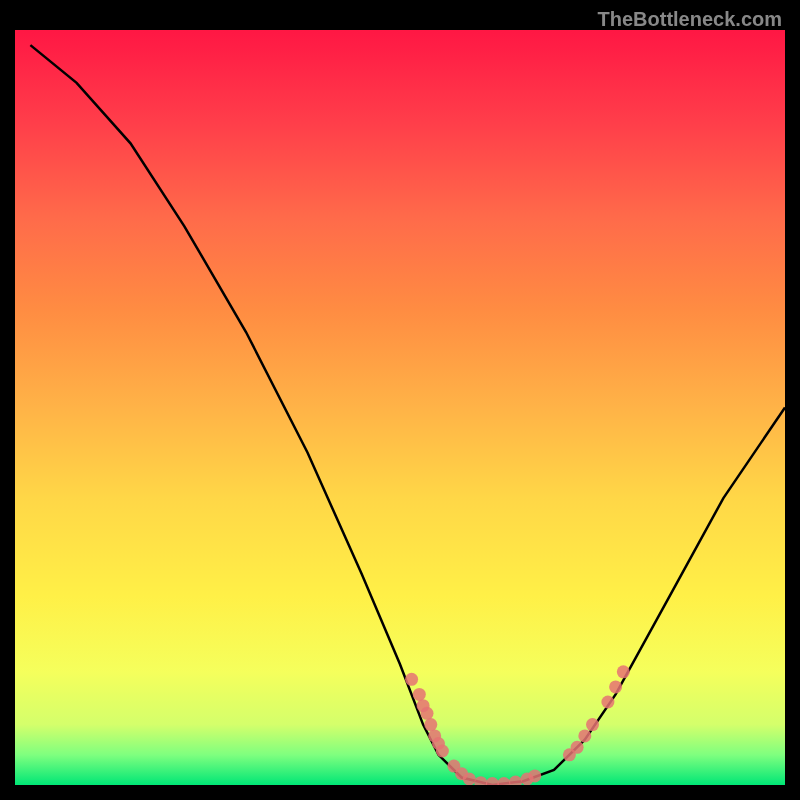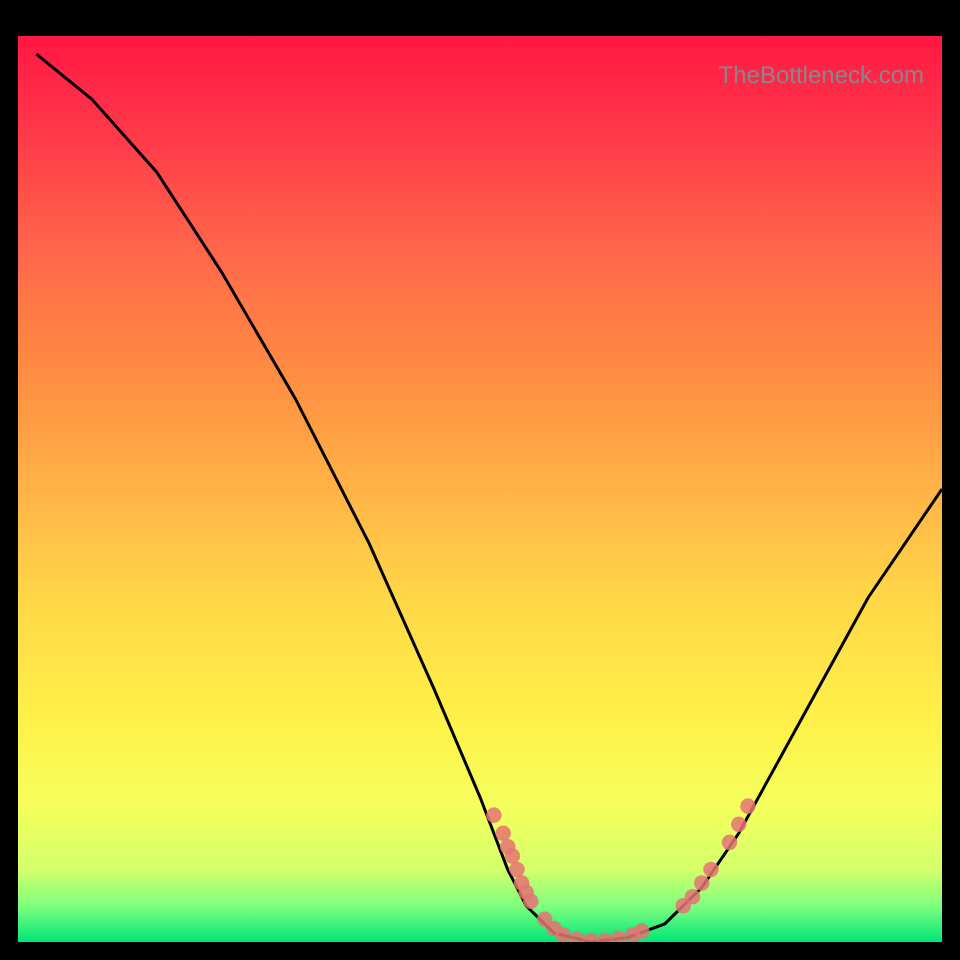--- a/index.html
+++ b/index.html
@@ -19,27 +19,26 @@
         #ffd747 62%,
         #fff047 75%,
         #f5ff5c 85%,
         #d4ff6b 92%,
         #7fff7f 96%,
         #00e676 100%);
     }
     .watermark {
       position: absolute;
       top: 8px;
-      right: 30px;
+      right: 18px;
       color: #888;
       font-size: 20px;
-      font-weight: normal;
+      font-weight: bold;
       font-family: Arial, sans-serif;
       z-index: 10;
-      margin-top: 44px;
     }
     .svg-overlay {
       position: absolute;
       left: 15px;
       top: 30px;
       width: 770px;
       height: 755px;
       z-index: 5;
     }
   </style>

